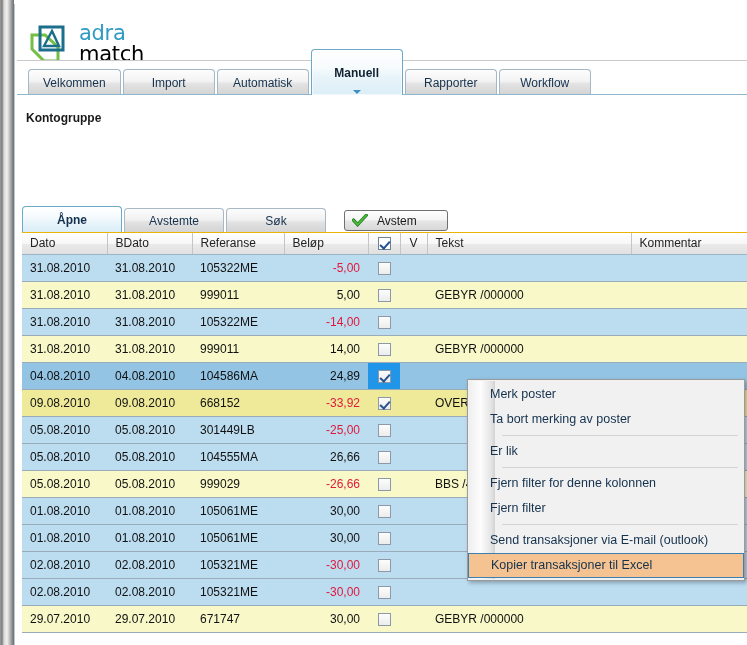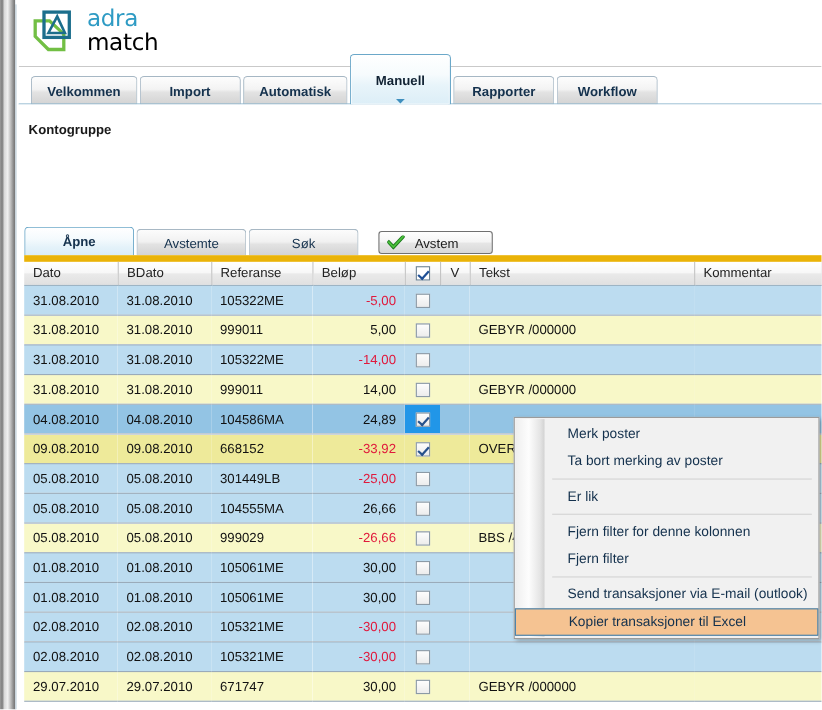--- a/index.html
+++ b/index.html
@@ -48,21 +48,21 @@
   
   #header {
     position: absolute;
     left: 17px; top: 3px;
     width: 730px; height: 58px;
     background: #ffffff;
     overflow: hidden;
   }
   .logo-wrap {
     position: absolute;
-    left: 11px; top: 3px;
+    left: 11px; top: 19px;
     display: flex;
     align-items: center;
   }
   .logo-mark {
     position: relative;
     width: 44px; height: 44px;
     margin-right: 7px;
   }
   .logo-text {
     line-height: 1.0;
@@ -104,21 +104,20 @@
     align-items: center;
     justify-content: center;
     font-size: 12px;
     color: #14314d;
     border: 1px solid #a6b7c4;
     border-bottom: none;
     border-radius: 4px 4px 0 0;
     background: linear-gradient(to bottom, #fdfdfd 0%, #f3f3f3 45%, #e3e3e3 55%, #d3d3d3 100%);
     box-sizing: border-box;
     position: relative;
-    font-weight: bold;
   }
   .tab.active {
     height: 46px;
     font-weight: bold;
     color: #123;
     border: 1px solid #6ba8c9;
     border-bottom: none;
     background: linear-gradient(to bottom, #ffffff 0%, #f6fbfd 40%, #e8f4fa 60%, #dceef7 100%);
     box-shadow: 0 0 0 1px rgba(255,255,255,0.6) inset;
     z-index: 3;
@@ -239,21 +238,21 @@
     margin-left: 9px;
     font-size: 12px;
     color: #1a1a1a;
   }
 
   
   #grid {
     position: absolute;
     left: 5px; top: 27px;
     width: 725px;
-    border-top: 6px solid #eab308;
+    border-top: 1px solid #eab308;
     background: #ffffff;
   }
   table.grid-table {
     border-collapse: collapse;
     width: 725px;
     table-layout: fixed;
     font-size: 12px;
   }
   table.grid-table th {
     height: 21px;
@@ -342,21 +341,21 @@
   #context-menu .gutter {
     position: absolute;
     left: 1px; top: 1px; bottom: 1px;
     width: 26px;
     background: linear-gradient(to right, #efefef 0%, #fdfdfd 45%, #e4e4e4 85%, #d2d2d2 100%);
   }
   #context-menu .mi {
     position: relative;
     height: 25px;
     line-height: 25px;
-    padding-left: 48px;
+    padding-left: 22px;
     font-size: 12.5px;
     color: #14314d;
     white-space: nowrap;
     z-index: 2;
     box-sizing: border-box;
   }
   #context-menu .mi.hl {
     background: #f5c392;
     border: 1px solid #3c7fb1;
     line-height: 23px;

